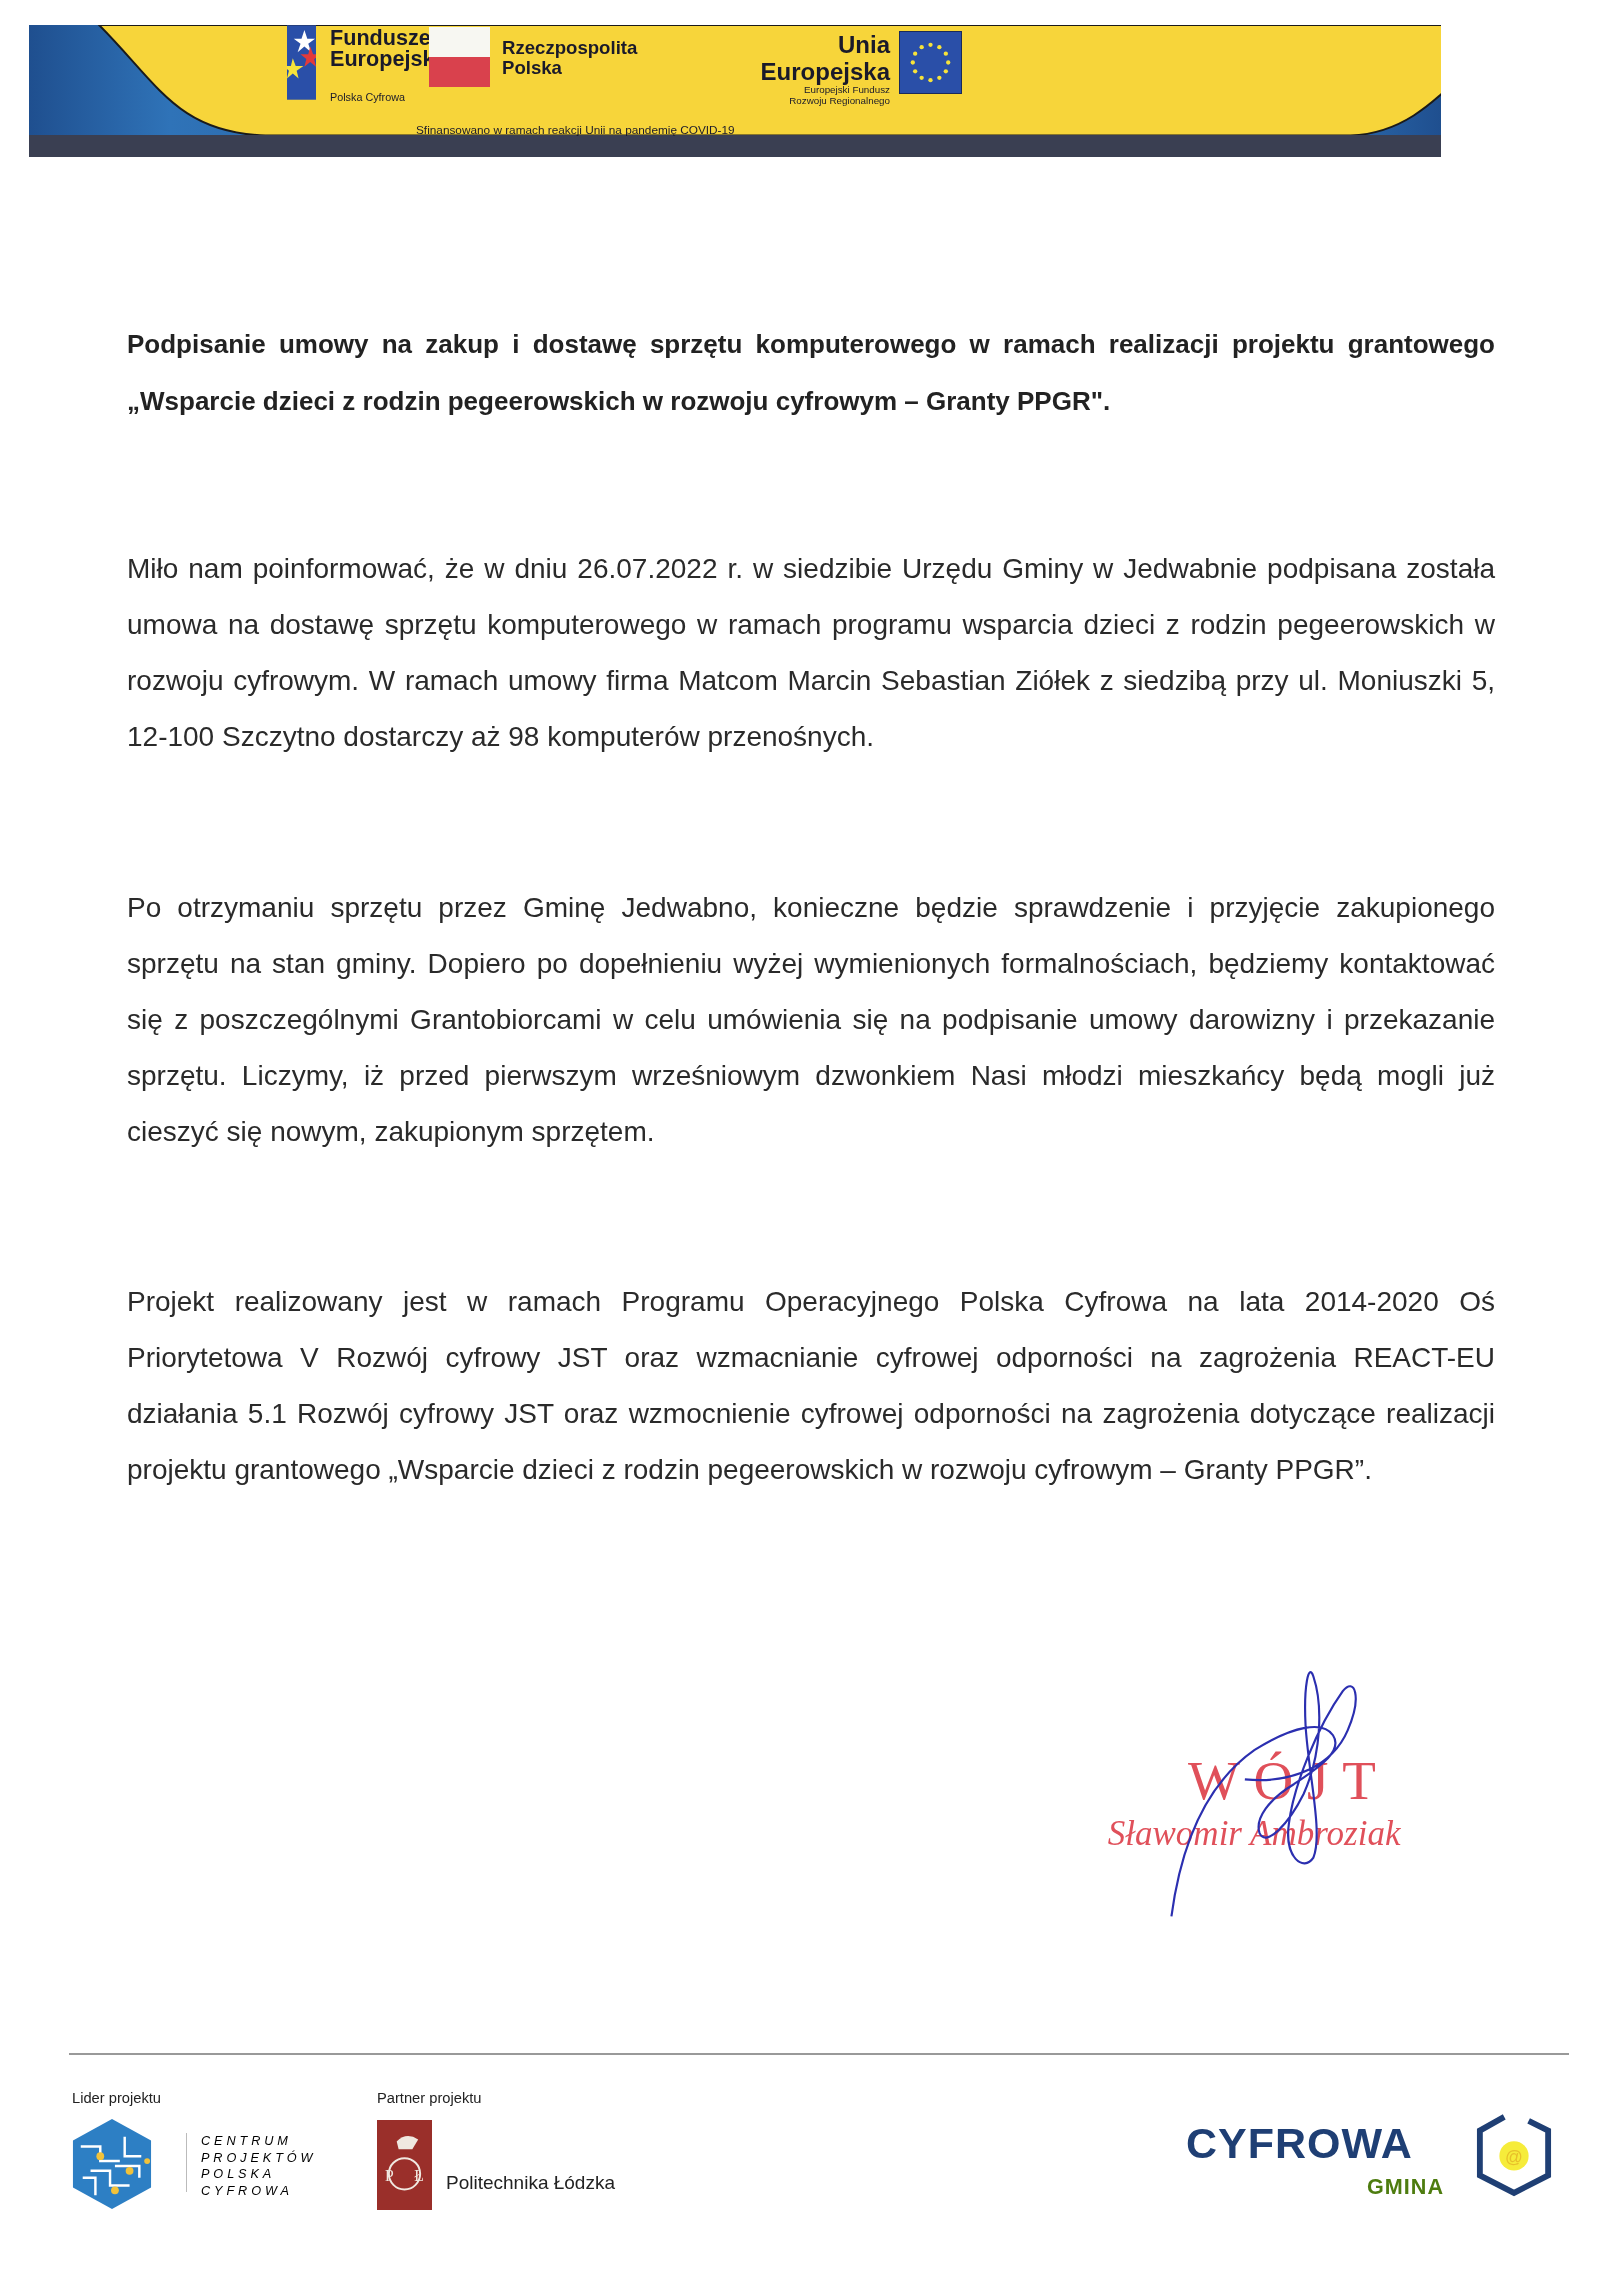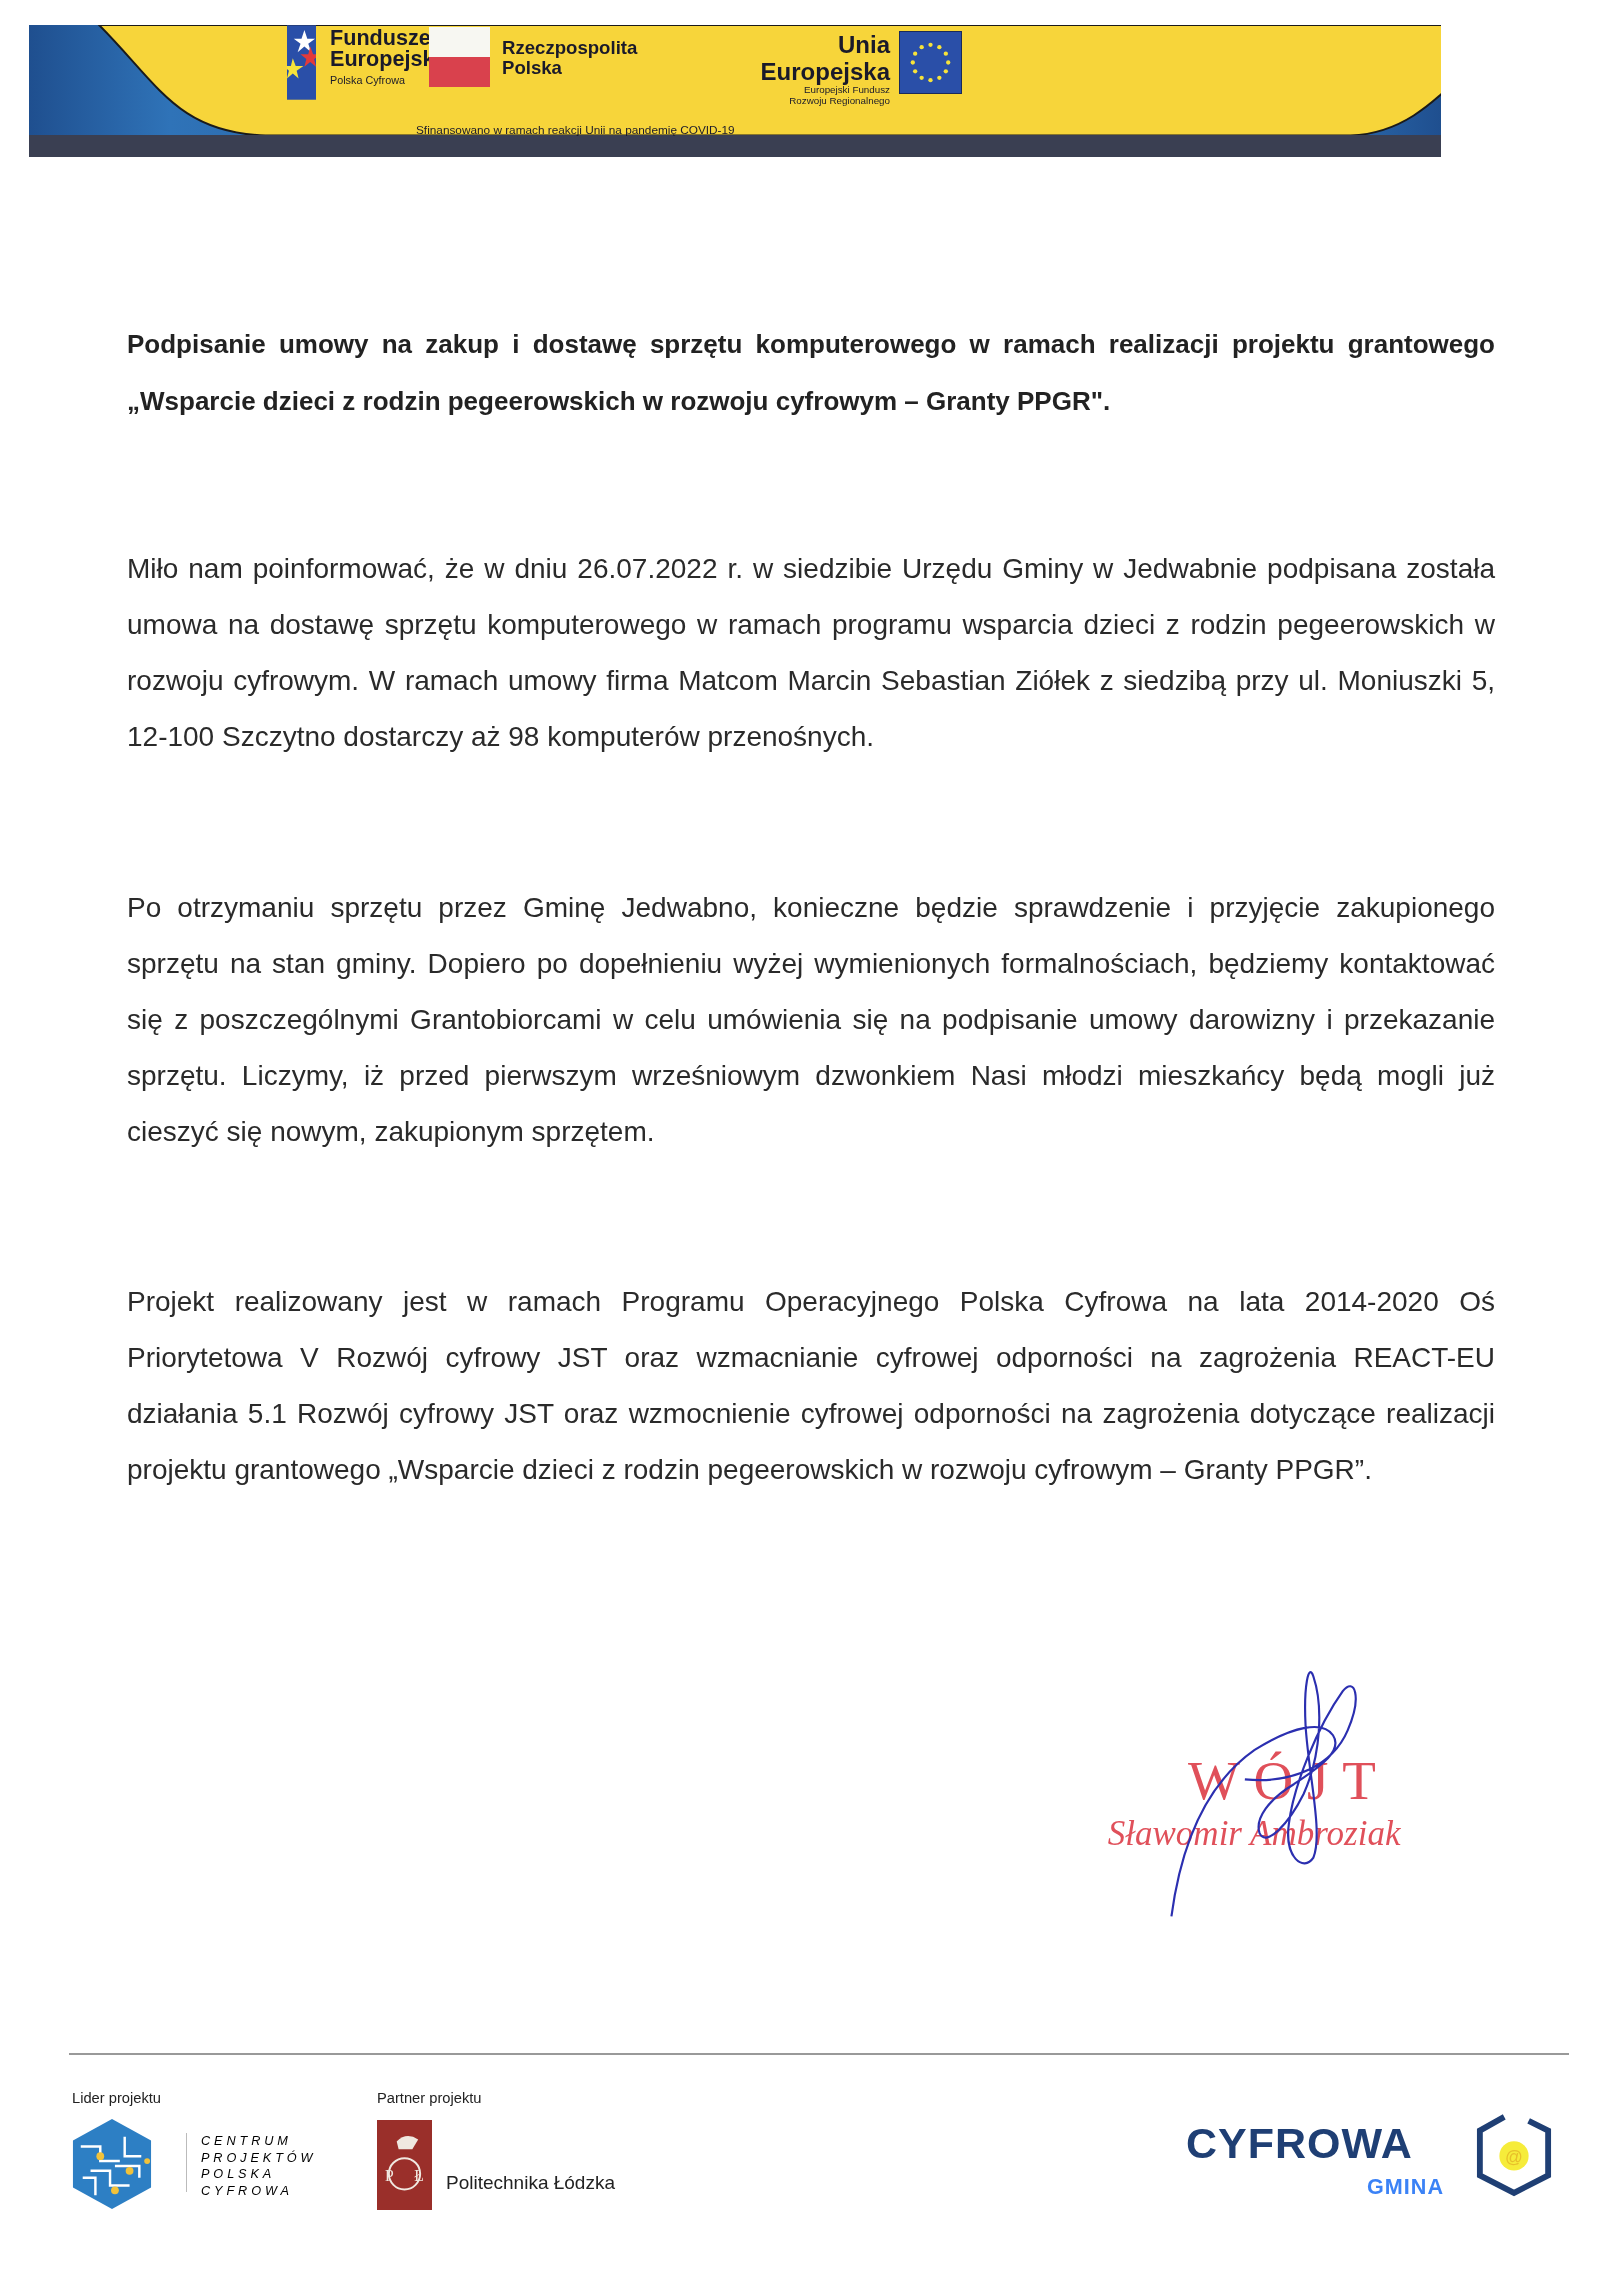--- a/index.html
+++ b/index.html
@@ -7,21 +7,21 @@
          font-family:"Liberation Sans", sans-serif; color:#222; }
 
   
   .banner { position:absolute; left:29px; top:24.5px; width:1412px; height:132px; overflow:hidden;
             background:linear-gradient(90deg,#1f4f8f 0%,#2f73b8 10%,#244f86 50%,#2f73b8 90%,#1f4f8f 100%); }
   .banner-bottom { position:absolute; left:0; right:0; bottom:0; height:21.6px; background:#3a3f52; }
   .banner svg.wave { position:absolute; left:0; top:0; }
   .fe-logo { position:absolute; left:258px; top:0px; width:29px; height:75px; }
   .fe-text { position:absolute; left:301px; top:2px; line-height:1; }
   .fe-text .t1 { font-weight:bold; font-size:21.6px; color:#1a1a2a; display:block; }
-  .fe-text .t2 { font-size:10.8px; color:#1a1a2a; display:block; margin-top:5px; }
+  .fe-text .t2 { font-size:10.8px; color:#1a1a2a; display:block; margin-top:22px; }
   .pl-flag { position:absolute; left:400px; top:2px; width:61px; height:61px; }
   .pl-flag .w { height:30px; background:#f7f7f2; }
   .pl-flag .r { height:30px; background:#d9414d; }
   .pl-text { position:absolute; left:473px; top:13.7px; font-weight:bold; font-size:18.6px; color:#1a1a2a; line-height:1.05; }
   .ue-text { position:absolute; left:716px; top:7.8px; text-align:right; width:145px; line-height:1.1; }
   .ue-text .t1 { font-weight:bold; font-size:24px; color:#1a1a2a; display:block; }
   .ue-text .t2 { font-size:9.8px; color:#1a1a2a; display:block; }
   .eu-flag { position:absolute; left:870px; top:6.9px; width:61px; height:61px; background:#2a4fa8; border:1px solid #1a2a5a; }
   .banner-caption { position:absolute; left:387px; top:98px; font-size:11.8px; color:#1a1a2a; }
 
@@ -45,21 +45,21 @@
   .foot-line { position:absolute; left:69px; top:2053px; width:1500px; height:2px; background:#999; }
   .lider-label, .partner-label { position:absolute; top:2090px; font-size:14.7px; color:#222; }
   .lider-label { left:72px; }
   .partner-label { left:377px; }
   .cpp-logo { position:absolute; left:71px; top:2117px; width:82px; height:94px; }
   .cpp-divider { position:absolute; left:186px; top:2133px; width:1px; height:59px; background:#bbb; }
   .cpp-text { position:absolute; left:201px; top:2133px; font-size:12.7px; letter-spacing:3.9px; line-height:16.7px; color:#000000;font-style:italic; }
   .pl-logo { position:absolute; left:377px; top:2120px; width:55px; height:90px; background:#9a2f2a; }
   .pl-name { position:absolute; left:446px; top:2172px; font-size:19px; color:#222; }
   .cg-main { position:absolute; left:1186px; top:2119px; font-weight:bold; font-size:43px; color:#1f3f74; letter-spacing:1px; }
-  .cg-sub { position:absolute; left:1367px; top:2174px; font-weight:bold; font-size:21.6px; color:#3b82f6; letter-spacing:1px; }
+  .cg-sub { position:absolute; left:1367px; top:2174px; font-weight:bold; font-size:21.6px; color:#4d7c0f; letter-spacing:1px; }
   .cg-hex { position:absolute; left:1475px; top:2109px; width:78px; height:88px; }
 </style>
 </head>
 <body>
 
 <div class="banner">
   <svg class="wave" width="1556" height="132" viewBox="0 0 1588 135">
     <path d="M70 0 C130 60,150 110,240 113 L1350 113 C1430 110,1460 40,1525 0 Z" fill="#f7d53a" stroke="#1a1a1a" stroke-width="2"></path>
   </svg>
   <div class="banner-bottom"></div>

